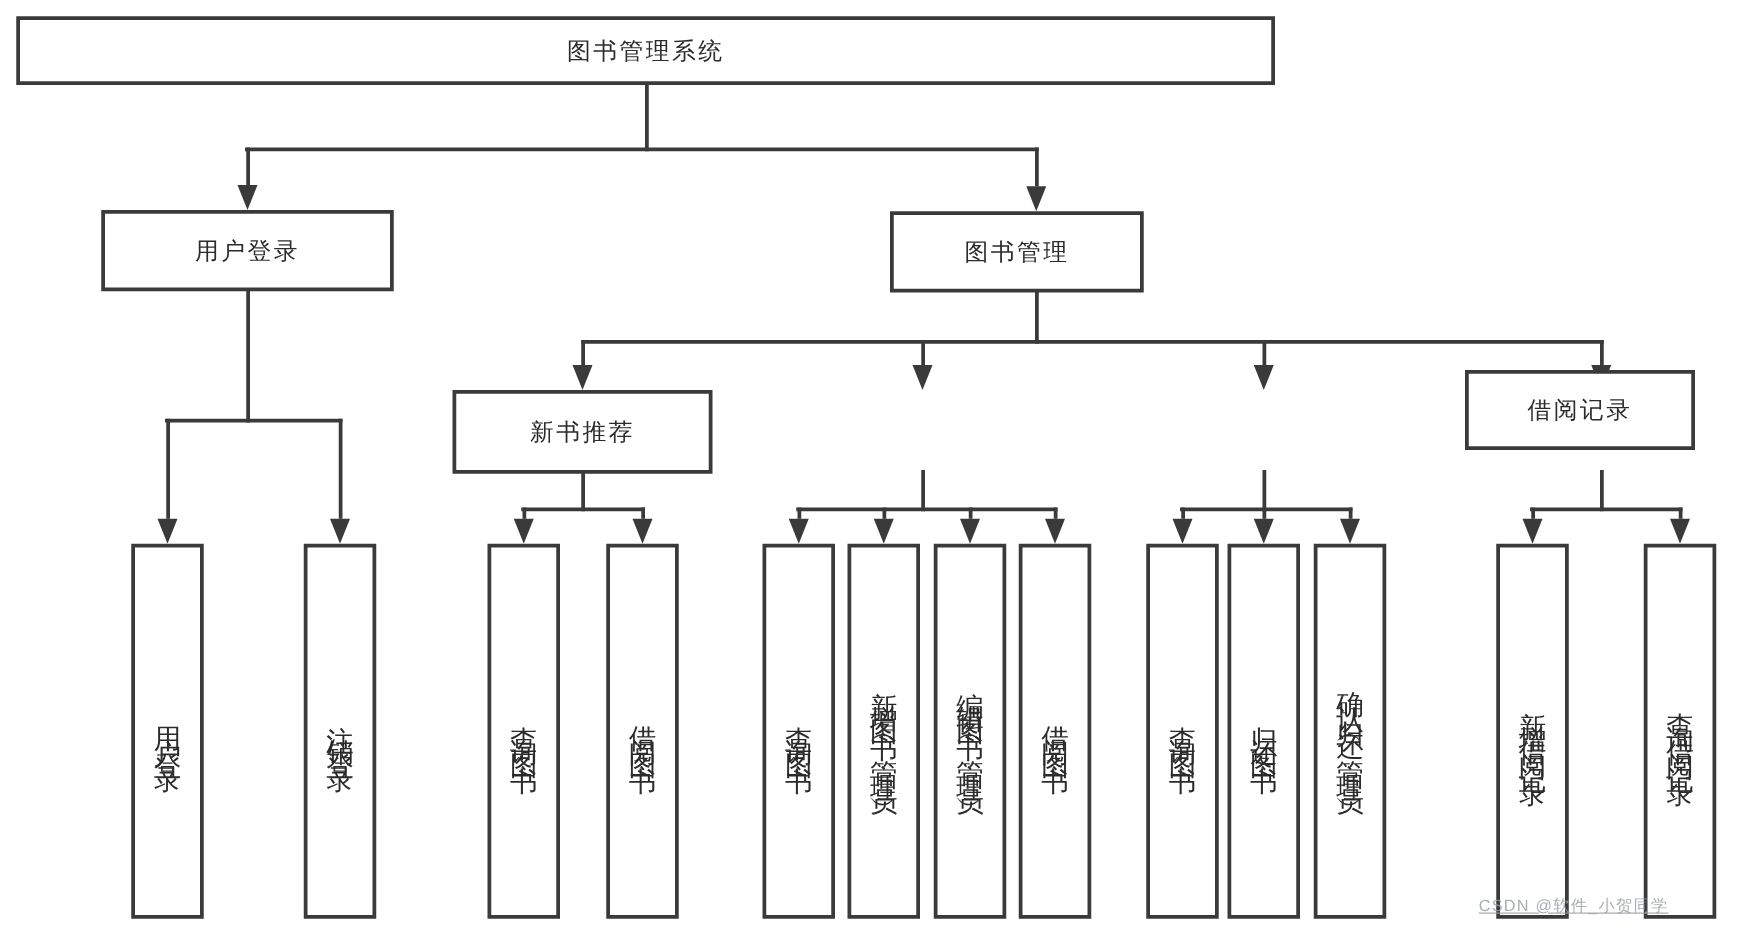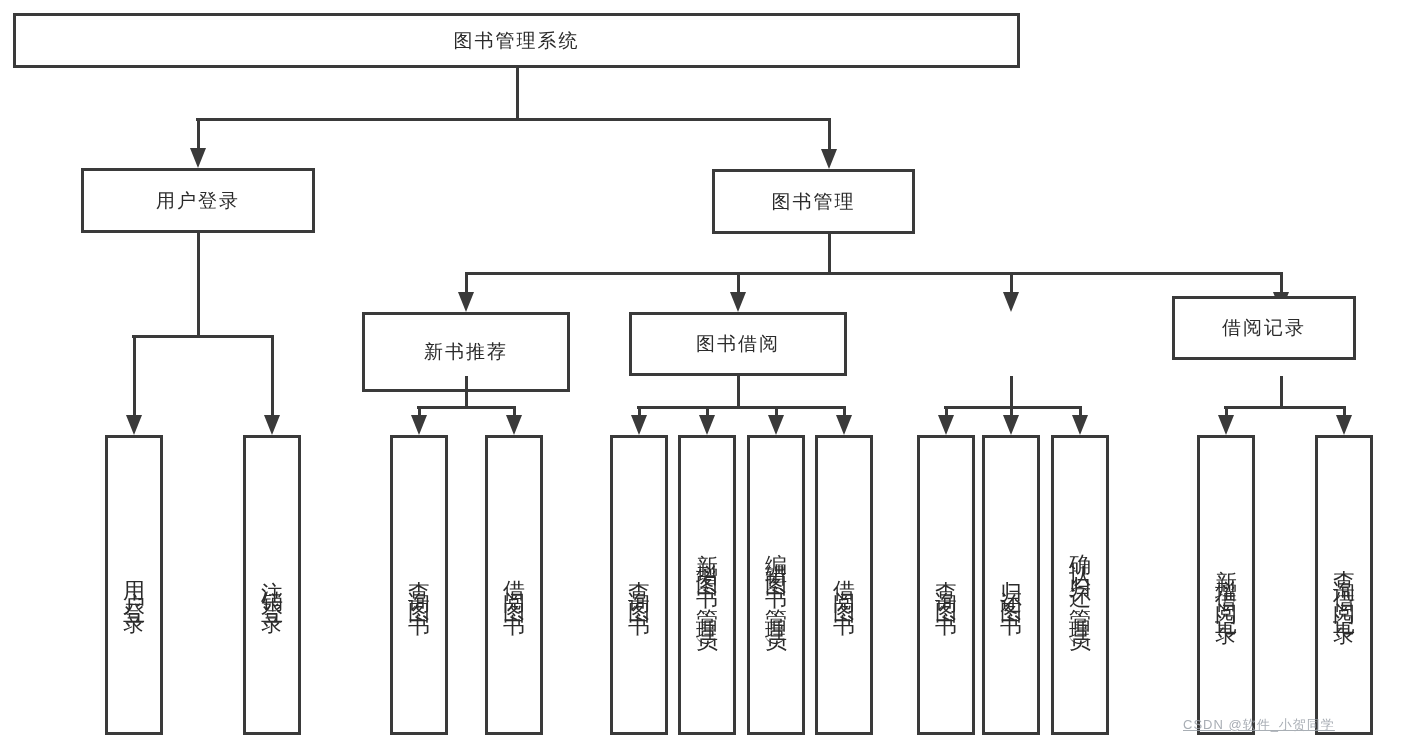--- a/index.html
+++ b/index.html
@@ -92,22 +92,21 @@
   <div class="arrow" style="left:132.5px;top:335px;height:80px"></div>
   <div class="arrow" style="left:270.5px;top:335px;height:80px"></div>
 
   <div class="vline" style="left:827.5px;top:233px;height:42px"></div>
   <div class="hline" style="left:465px;top:272px;width:818px"></div>
   <div class="arrow" style="left:464.5px;top:272px;height:20px"></div>
   <div class="arrow" style="left:736.5px;top:272px;height:20px"></div>
   <div class="arrow" style="left:1009.5px;top:272px;height:20px"></div>
   <div class="arrow" style="left:1279.5px;top:272px;height:20px"></div>
 
-  <div class="box hbox" style="left:362px;top:312px;width:208px;height:80px">新书推荐</div>
-  <div class="box hbox" style="left:629px;top:312px;width:218px;height:64px">图书借阅</div>
+  <div class="box hbox" style="left:362px;top:312px;width:208px;height:67px">新书推荐</div>
   <div class="box hbox" style="left:1172px;top:296px;width:184px;height:64px">借阅记录</div>
 
   <div class="vline" style="left:464.5px;top:376px;height:33px"></div>
   <div class="hline" style="left:417px;top:406px;width:99px"></div>
   <div class="arrow" style="left:417.5px;top:406px;height:9px"></div>
   <div class="arrow" style="left:512.5px;top:406px;height:9px"></div>
 
   <div class="vline" style="left:736.5px;top:376px;height:33px"></div>
   <div class="hline" style="left:637px;top:406px;width:209px"></div>
   <div class="arrow" style="left:637.5px;top:406px;height:9px"></div>

